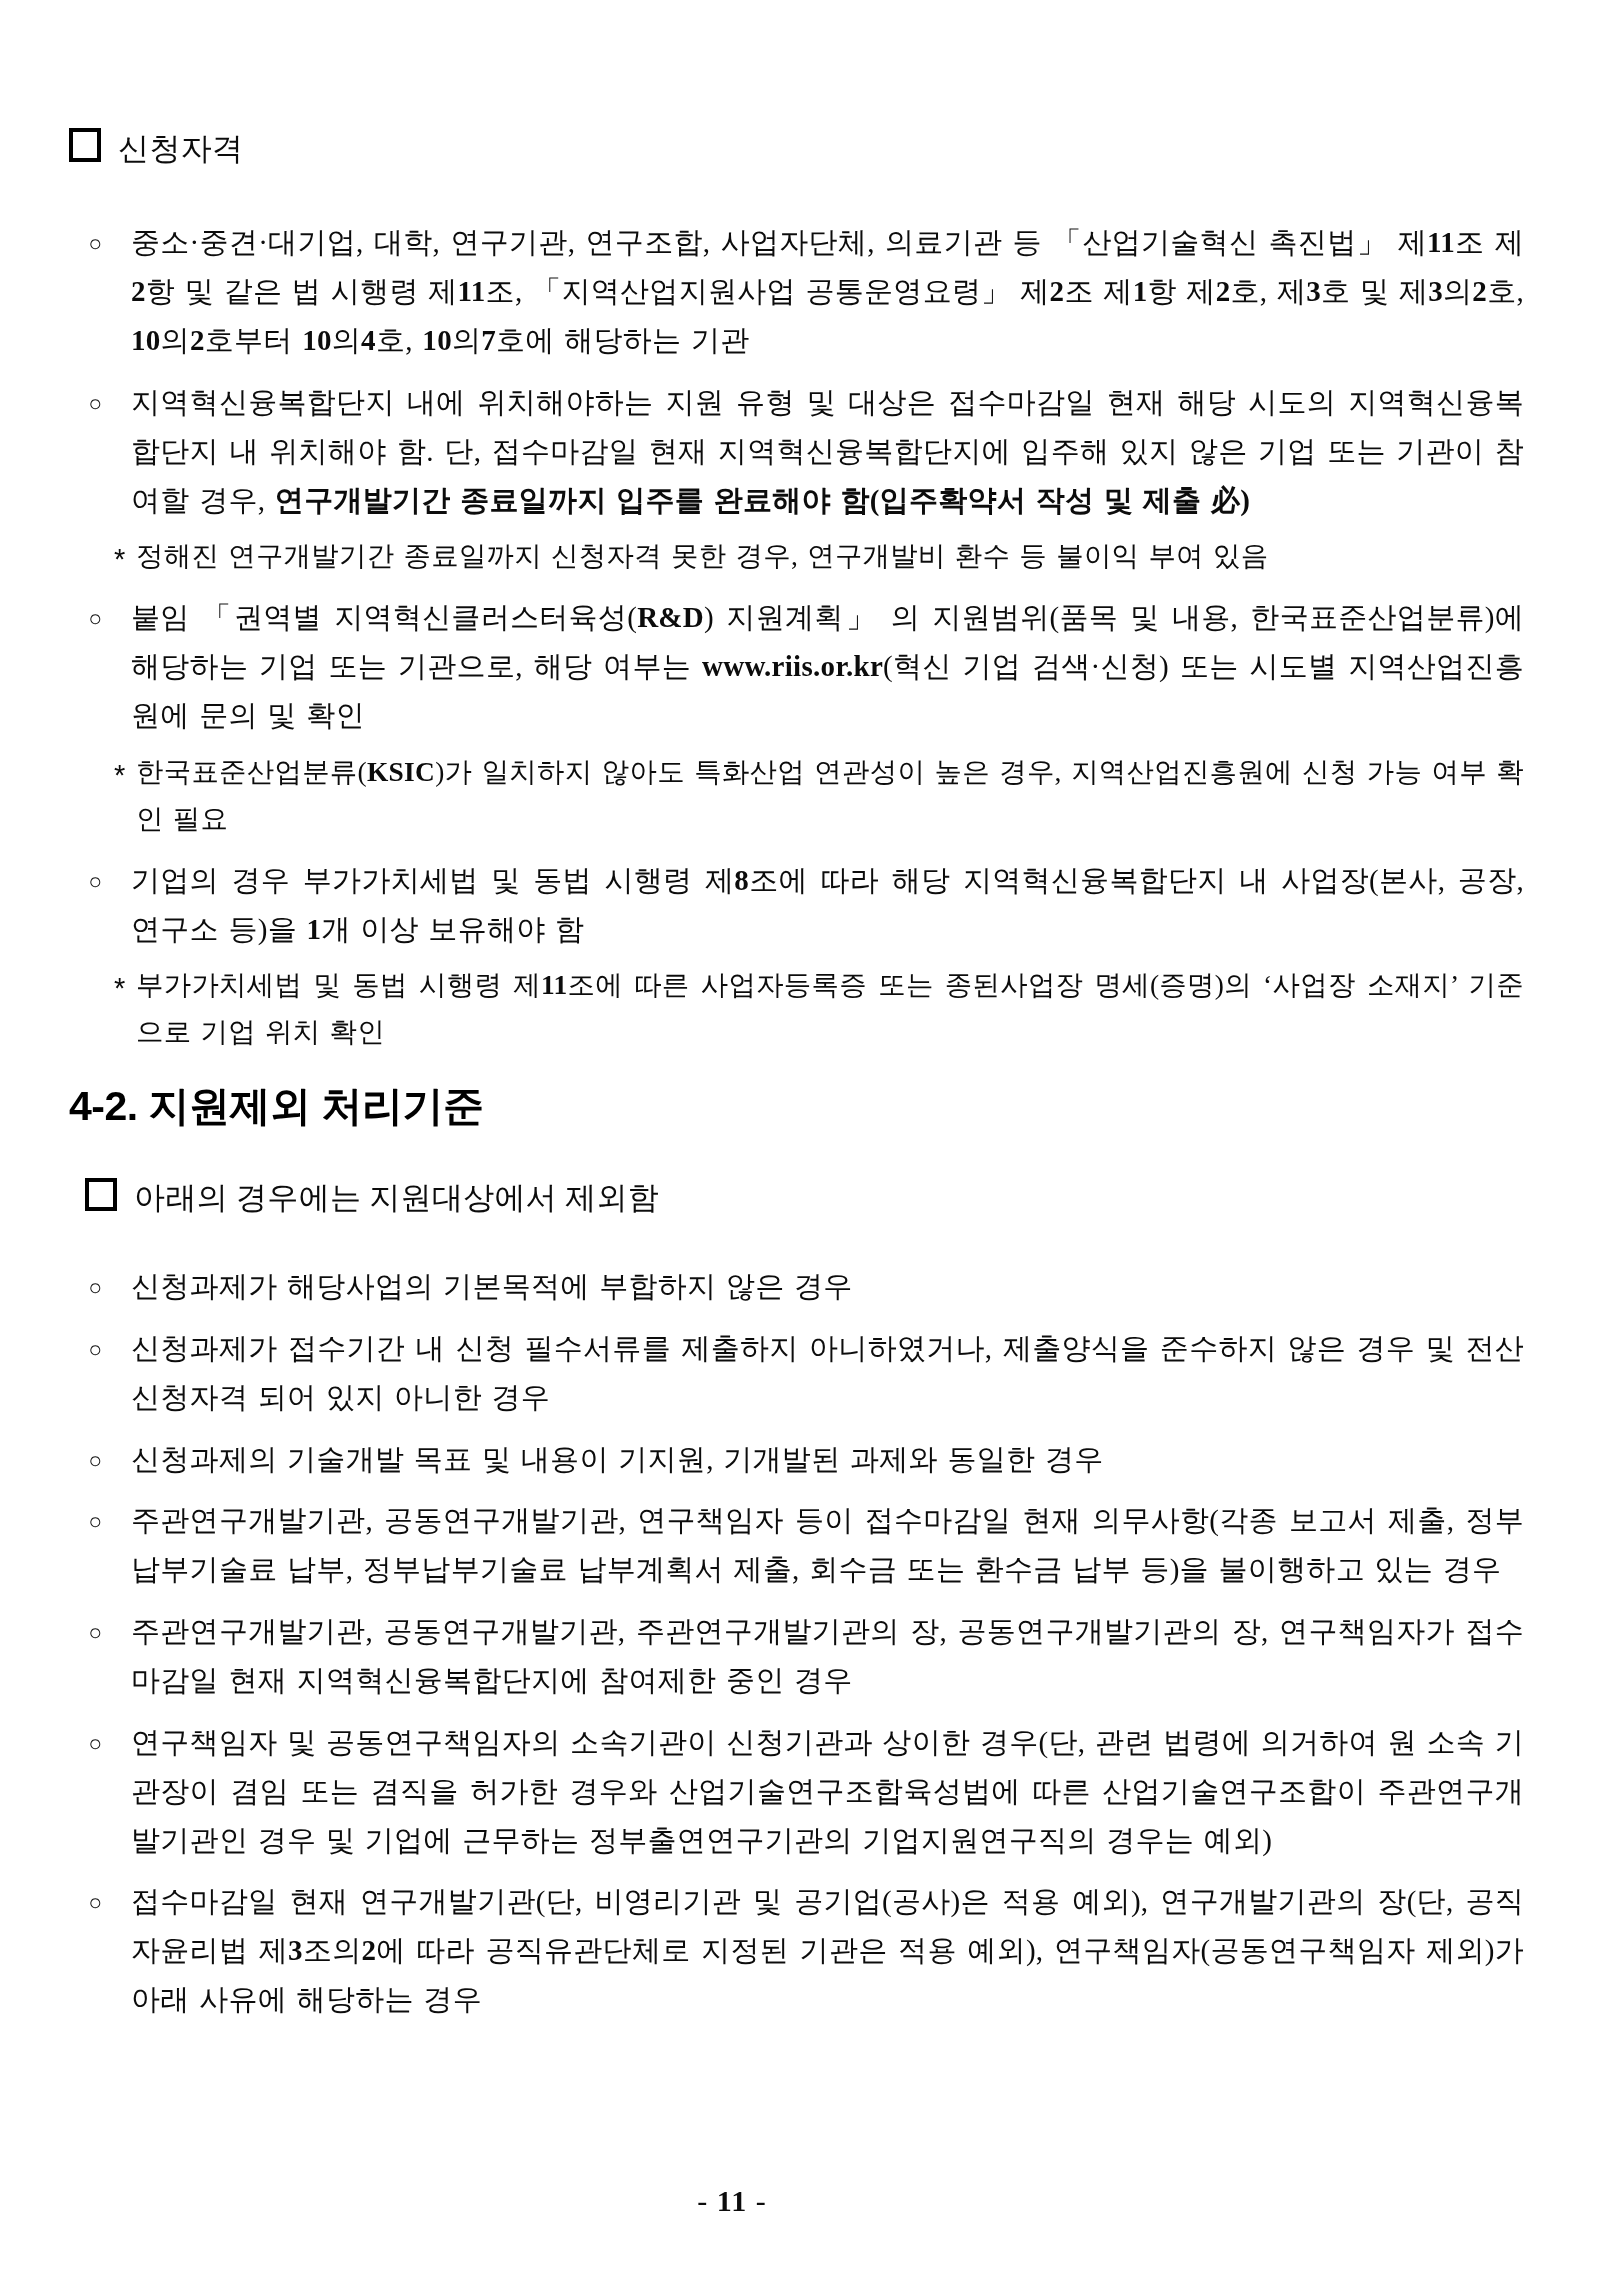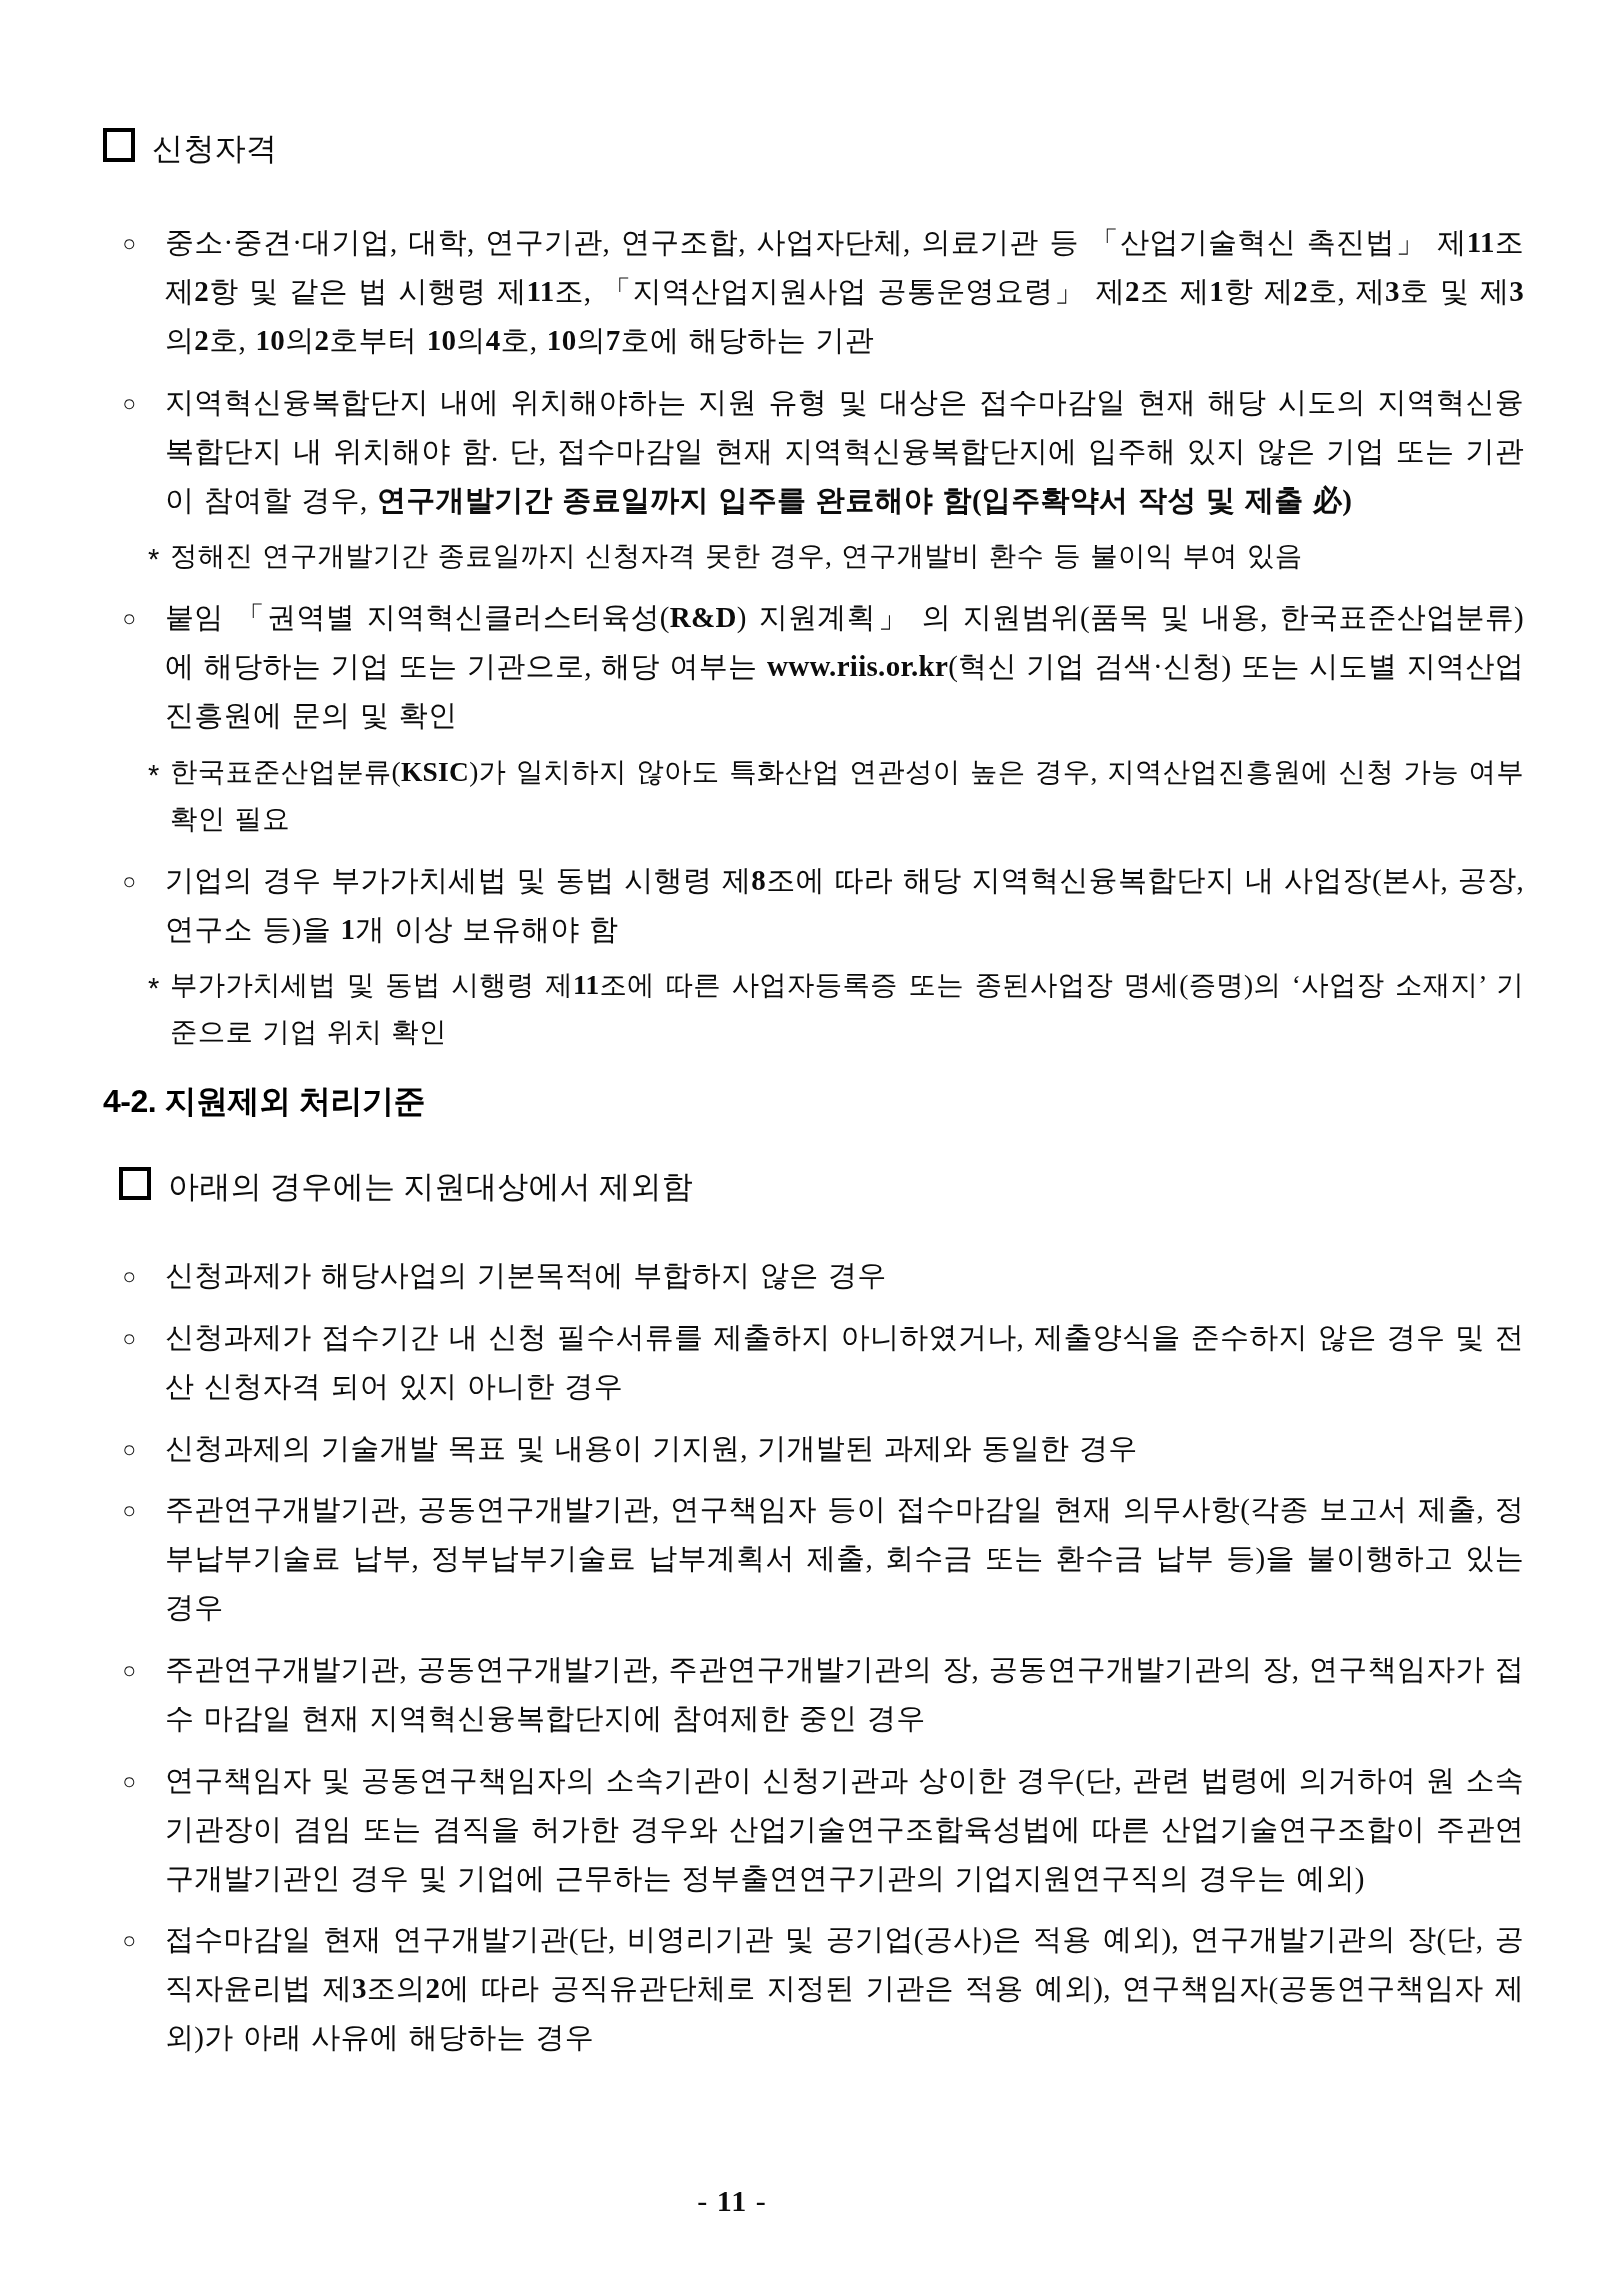--- a/index.html
+++ b/index.html
@@ -1,31 +1,31 @@
 <!DOCTYPE html>
 <html lang="ko"><head>
 <meta charset="utf-8">
 <style>
   html,body{margin:0;padding:0;}
   body{
     width:1620px;height:2291px;background:#ffffff;color:#0c0c0c;
     font-family:"Liberation Serif","DejaVu Serif",serif;
     position:relative;overflow:hidden;
   }
-  .page{position:absolute;inset:0;padding:123px 96px 0 103px;box-sizing:border-box;}
+  .page{position:absolute;inset:0;padding:123px 96px 0 69px;box-sizing:border-box;}
   .box-head{font-size:31px;line-height:51px;margin:0 0 44px 0;letter-spacing:0.3px;}
   .box-head.second{margin:0 0 39px 16px;}
   .sq{display:inline-block;width:23.5px;height:25.5px;border:4.9px solid #000;margin-right:17.6px;vertical-align:-2.9px;background:#fff;}
   .items{display:block;}
   .item{position:relative;padding-left:62px;font-size:29px;line-height:49px;
         text-align:justify;margin-bottom:12.7px;letter-spacing:0.3px;word-spacing:2px;}
   .item .marker{position:absolute;left:19.6px;top:1px;font-size:22.5px;}
   .item.star{padding-left:67px;font-size:27.4px;line-height:47px;margin-top:-3.9px;}
   .item.star .marker{left:45px;top:2.9px;font-size:29px;font-family:"Liberation Sans","DejaVu Sans",sans-serif;}
-  .h2{font-family:"Liberation Sans","DejaVu Sans",sans-serif;font-size:32px;font-weight:700;
+  .h2{font-family:"Liberation Sans","DejaVu Sans",sans-serif;font-size:41px;font-weight:700;
       letter-spacing:-0.5px;margin:25.5px 0 41px 0;line-height:1.2;color:#000;}
   .lat{font-weight:700;}
   .b{font-weight:700;}
   .pageno{position:absolute;left:0;right:0;top:2184px;text-align:center;font-size:30px;
           transform:translateX(-78px);letter-spacing:1px;}
 </style>
 </head>
 <body>
 
 <div class="page">

